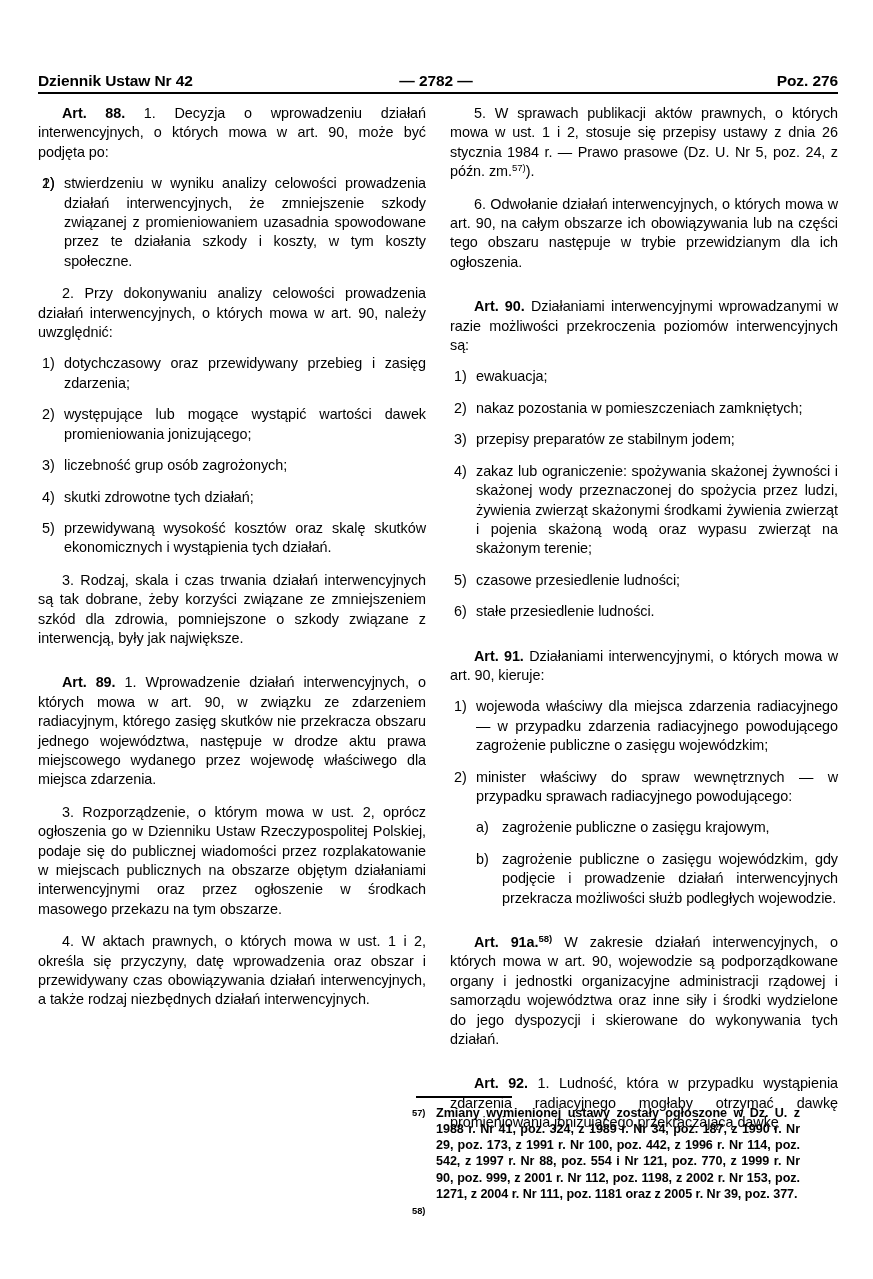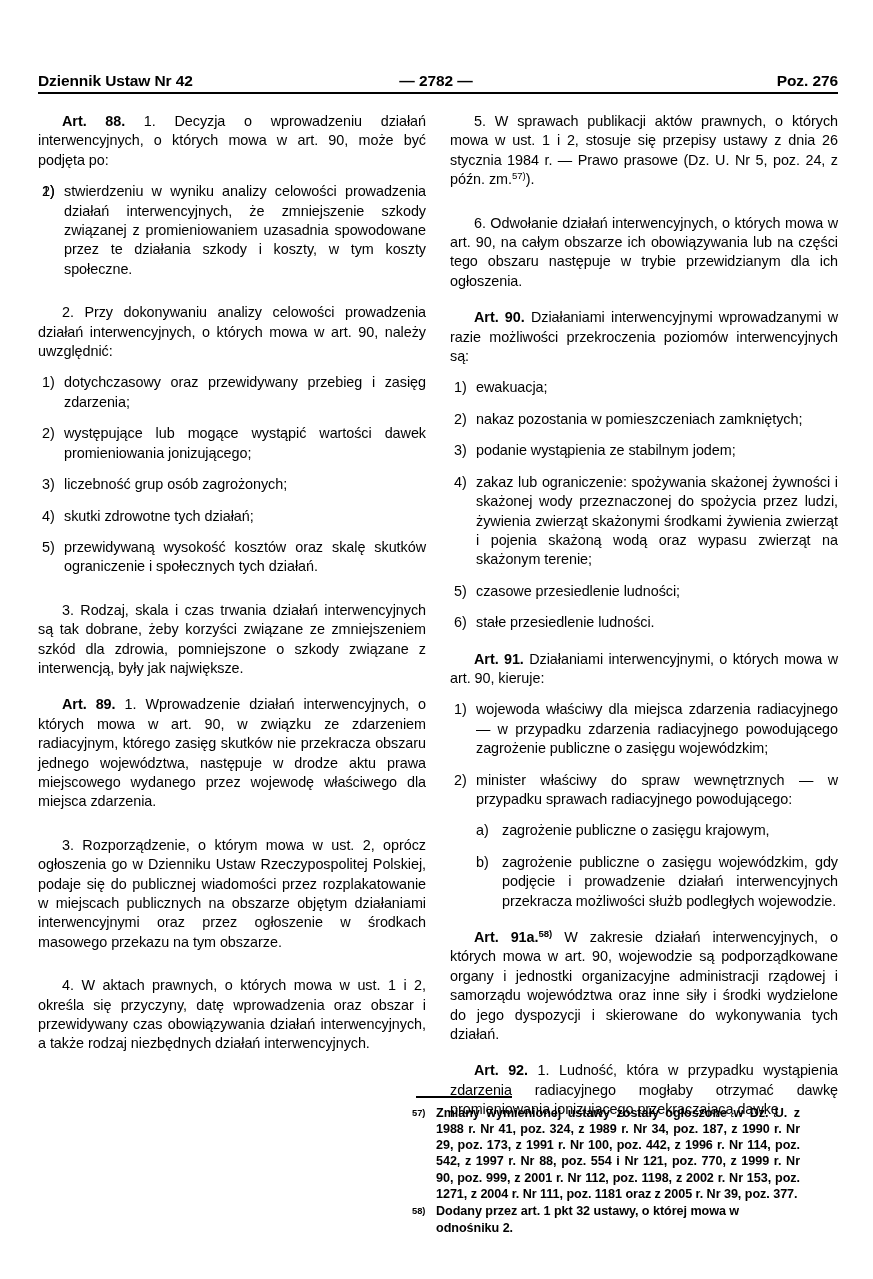--- a/index.html
+++ b/index.html
@@ -57,39 +57,39 @@
   
   .columns {
     position: absolute;
     left: 38px;
     top: 104px;
     width: 800px;
     height: 1150px;
   }
   .col {
     position: absolute;
-    top: 8px;
+    top: 0;
     width: 388px;
   }
   .col-left  { left: 0px; }
   .col-right { left: 412px; }
 
   
   .p {
     margin: 0 0 0 0;
     font-size: 14.4px;
     line-height: 19.4px;
     text-align: justify;
     text-justify: inter-word;
     hyphens: manual;
     letter-spacing: -0.05px;
   }
   .p.indent { text-indent: 24px; }
-  .gap-para { margin-top: 24px; }
-  .gap-art  { margin-top: 17px; }
+  .gap-para { margin-top: 13px; }
+  .gap-art  { margin-top: 25px; }
   .gap-item { margin-top: 12px; }
 
   
   .li {
     position: relative;
     padding-left: 26px;
     font-size: 14.4px;
     line-height: 19.4px;
     text-align: justify;
     letter-spacing: -0.05px;
@@ -190,21 +190,21 @@
       <div class="li gap-item">
         <span class="marker">3)</span>
         <span class="lastline">liczebność grup osób zagrożonych;</span>
       </div>
       <div class="li gap-item">
         <span class="marker">4)</span>
         <span class="lastline">skutki zdrowotne tych działań;</span>
       </div>
       <div class="li gap-item">
         <span class="marker">5)</span>
-        <span>przewidywaną wysokość kosztów oraz skalę skutków ograniczenie i społecznych tych działań.</span>
+        <span>przewidywaną wysokość kosztów oraz skalę skutków ekonomicznych i wystąpienia tych działań.</span>
       </div>
 
       <p class="p indent gap-para">3. Rodzaj, skala i czas trwania działań interwencyjnych są tak dobrane, żeby korzyści związane ze zmniejszeniem szkód dla zdrowia, pomniejszone o szkody związane z interwencją, były jak największe.</p>
 
       <p class="p indent gap-art"><b>Art. 89.</b><span> 1. Wprowadzenie działań interwencyjnych, o których mowa w art. 90, w związku ze zdarzeniem radiacyjnym, którego zasięg skutków nie przekracza obszaru jednego województwa, następuje w drodze aktu prawa miejscowego wydanego przez wojewodę właściwego dla miejsca zdarzenia.</span></p>
 
 
       <p class="p indent gap-para">3. Rozporządzenie, o którym mowa w ust. 2, oprócz ogłoszenia go w Dzienniku Ustaw Rzeczypospolitej Polskiej, podaje się do publicznej wiadomości przez rozplakatowanie w miejscach publicznych na obszarze objętym działaniami interwencyjnymi oraz przez ogłoszenie w środkach masowego przekazu na tym obszarze.</p>
 
       <p class="p indent gap-para">4. W aktach prawnych, o których mowa w ust. 1 i 2, określa się przyczyny, datę wprowadzenia oraz obszar i przewidywany czas obowiązywania działań interwencyjnych, a także rodzaj niezbędnych działań interwencyjnych.</p>
@@ -221,21 +221,21 @@
       <div class="li gap-item">
         <span class="marker">1)</span>
         <span class="lastline">ewakuacja;</span>
       </div>
       <div class="li gap-item">
         <span class="marker">2)</span>
         <span class="lastline">nakaz pozostania w pomieszczeniach zamkniętych;</span>
       </div>
       <div class="li gap-item">
         <span class="marker">3)</span>
-        <span class="lastline">podanie wystąpienia ze stabilnym jodem;</span>
+        <span class="lastline">przepisy preparatów ze stabilnym jodem;</span>
       </div>
       <div class="li gap-item">
         <span class="marker">4)</span>
         <span>zakaz lub ograniczenie: spożywania skażonej żywności i skażonej wody przeznaczonej do spożycia przez ludzi, żywienia zwierząt skażonymi środkami żywienia zwierząt i pojenia skażoną wodą oraz wypasu zwierząt na skażonym terenie;</span>
       </div>
       <div class="li gap-item">
         <span class="marker">5)</span>
         <span class="lastline">czasowe przesiedlenie ludności;</span>
       </div>
       <div class="li gap-item">
@@ -272,17 +272,16 @@
   <div class="footnotes">
     <div class="fn-rule"></div>
 
     <div class="fn">
       <span class="fn-marker">57)</span>
       <span>Zmiany wymienionej ustawy zostały ogłoszone w Dz. U. z 1988 r. Nr 41, poz. 324, z 1989 r. Nr 34, poz. 187, z 1990 r. Nr 29, poz. 173, z 1991 r. Nr 100, poz. 442, z 1996 r. Nr 114, poz. 542, z 1997 r. Nr 88, poz. 554 i Nr 121, poz. 770, z 1999 r. Nr 90, poz. 999, z 2001 r. Nr 112, poz. 1198, z 2002 r. Nr 153, poz. 1271, z 2004 r. Nr 111, poz. 1181 oraz z 2005 r. Nr 39, poz. 377.</span>
     </div>
 
     <div class="fn fn-last">
       <span class="fn-marker">58)</span>
-      <span>Dodany przez art. 1 pkt 32 ustawy, o której mowa w odnośniku 2.</span>
     </div>
   </div>
 
 </div>
 
 </body></html>

